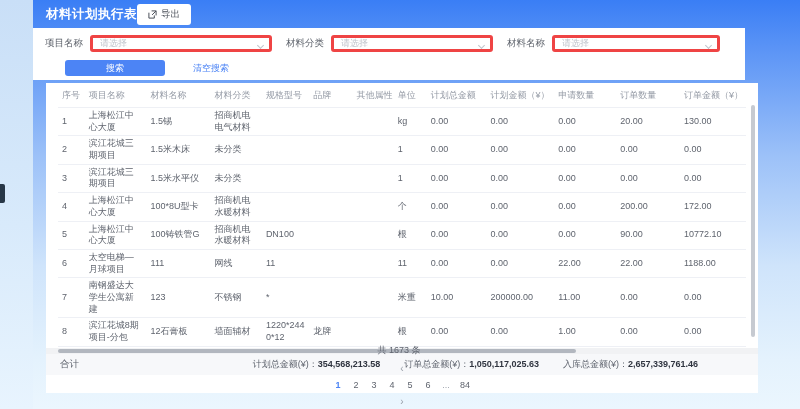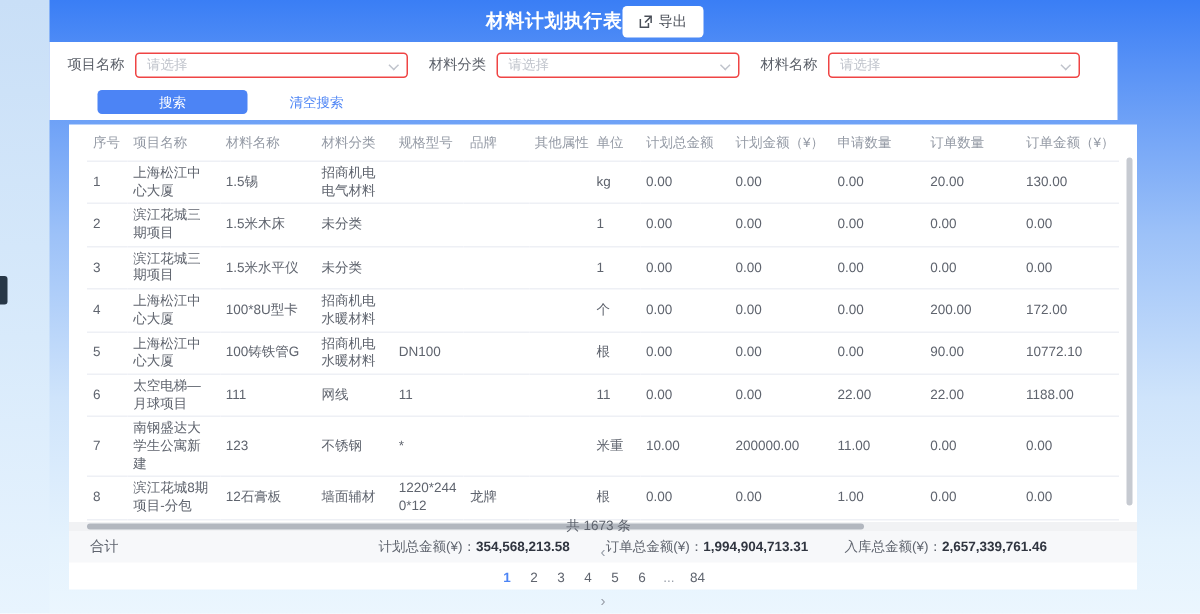--- a/index.html
+++ b/index.html
@@ -2,31 +2,31 @@
 <html><head>
 <meta charset="utf-8">
 <style>
   * { margin:0; padding:0; box-sizing:border-box; }
   body { font-family:"Liberation Sans","DejaVu Sans",sans-serif; }
   .screen { position:relative; width:800px; height:409px; overflow:hidden; background:linear-gradient(180deg,#c9dff7 0%,#d8eafb 55%,#e8f4fe 100%); }
   .main-bg { position:absolute; left:33px; top:0; right:0; bottom:0;
     background:linear-gradient(180deg,#3a7ef5 0%,#5b94f6 12%,#9cc1f8 38%,#cfe4fb 65%,#e4f2fd 88%,#ebf6fe 100%); }
   .sidebar-handle { position:absolute; left:0; top:184px; width:5px; height:19px; background:#273747; border-radius:0 2px 2px 0; z-index:6; cursor:pointer; }
 
-  .topbar { position:absolute; left:33px; top:0; right:0; height:28px; display:flex; align-items:center; justify-content:center; padding:0 53px 0 13px; z-index:3; }
+  .topbar { position:absolute; left:33px; top:0; right:0; height:28px; display:flex; align-items:center; justify-content:flex-start; padding:0 53px 0 13px; z-index:3; }
   .page-title { color:#ffffff; font-size:12.5px; font-weight:bold; letter-spacing:0.5px; }
   .export-btn { display:flex; align-items:center; gap:4px; background:#ffffff; border:none; border-radius:3px; padding:4px 11px; font-size:9.5px; color:#4a4f58; cursor:pointer; font-family:inherit; }
   .export-btn svg { display:block; }
 
   .card { position:absolute; background:#ffffff; z-index:2; }
   .filter-card { left:33px; top:28px; width:712px; height:52px; border-radius:0 0 0 0; padding:7px 12px 0 12px; }
   .filter-row { display:flex; align-items:center; gap:0; }
   .f-group { display:flex; align-items:center; }
   .f-label { font-size:9.5px; color:#5a5f68; margin-right:7px; white-space:nowrap; }
-  .f-select { position:relative; height:17px; border:1px solid #ef4444; border-radius:3px; background:#fff; display:flex; align-items:center; padding:0 16px 0 7px; cursor:pointer; }
+  .f-select { position:relative; height:17px; border:3px solid #ef4444; border-radius:3px; background:#fff; display:flex; align-items:center; padding:0 16px 0 7px; cursor:pointer; }
   .f-select .ph { font-size:9px; color:#c0c4cc; }
   .chev { position:absolute; right:6px; top:5px; width:5px; height:5px; border-right:1px solid #c0c4cc; border-bottom:1px solid #c0c4cc; transform:rotate(45deg); }
   .action-row { display:flex; align-items:center; margin-top:8px; padding-left:20px; gap:28px; }
   .search-btn { width:100px; height:16px; background:#4c84f5; color:#fff; border:none; border-radius:3px; font-size:9px; cursor:pointer; font-family:inherit; }
   .clear-link { font-size:9px; color:#4c84f5; cursor:pointer; text-decoration:none; }
 
   .table-card { left:46px; top:83px; width:712px; height:310px; padding:0 12px; }
   table { width:100%; border-collapse:collapse; table-layout:fixed; }
   thead th { font-size:9px; color:#949aa5; font-weight:normal; text-align:left; padding:6px 4px 5px 4px; white-space:nowrap; overflow:hidden; }
   tbody td { font-size:9px; color:#5f646e; padding:2px 4px; border-top:1px solid #eef0f5; line-height:1.3; word-break:break-all; height:27px; vertical-align:middle; }
@@ -275,21 +275,21 @@
 
     <div class="v-scrollbar"></div>
     <div class="h-scrollbar">
       <div class="h-thumb"></div>
     </div>
 
     <div class="summary-row">
       <span class="sum-label">合计</span>
       <div class="totals">
         <span class="total-item"><span>计划总金额(¥)：</span><b>354,568,213.58</b></span>
-        <span class="total-item"><span>订单总金额(¥)：</span><b>1,994,904,713.31</b></span>
+        <span class="total-item"><span>订单总金额(¥)：</span><b>1,050,117,025.63</b></span>
         <span class="total-item"><span>入库总金额(¥)：</span><b>2,657,339,761.46</b></span>
       </div>
     </div>
 
     <div class="pagination">
       <span class="pg-total">共 1673 条</span>
       <span class="pg-arrow">‹</span>
       <span id="page-list" style="display:flex;gap:6px;">
           <span class="page-btn active">1</span>
           <span class="page-btn">2</span>

